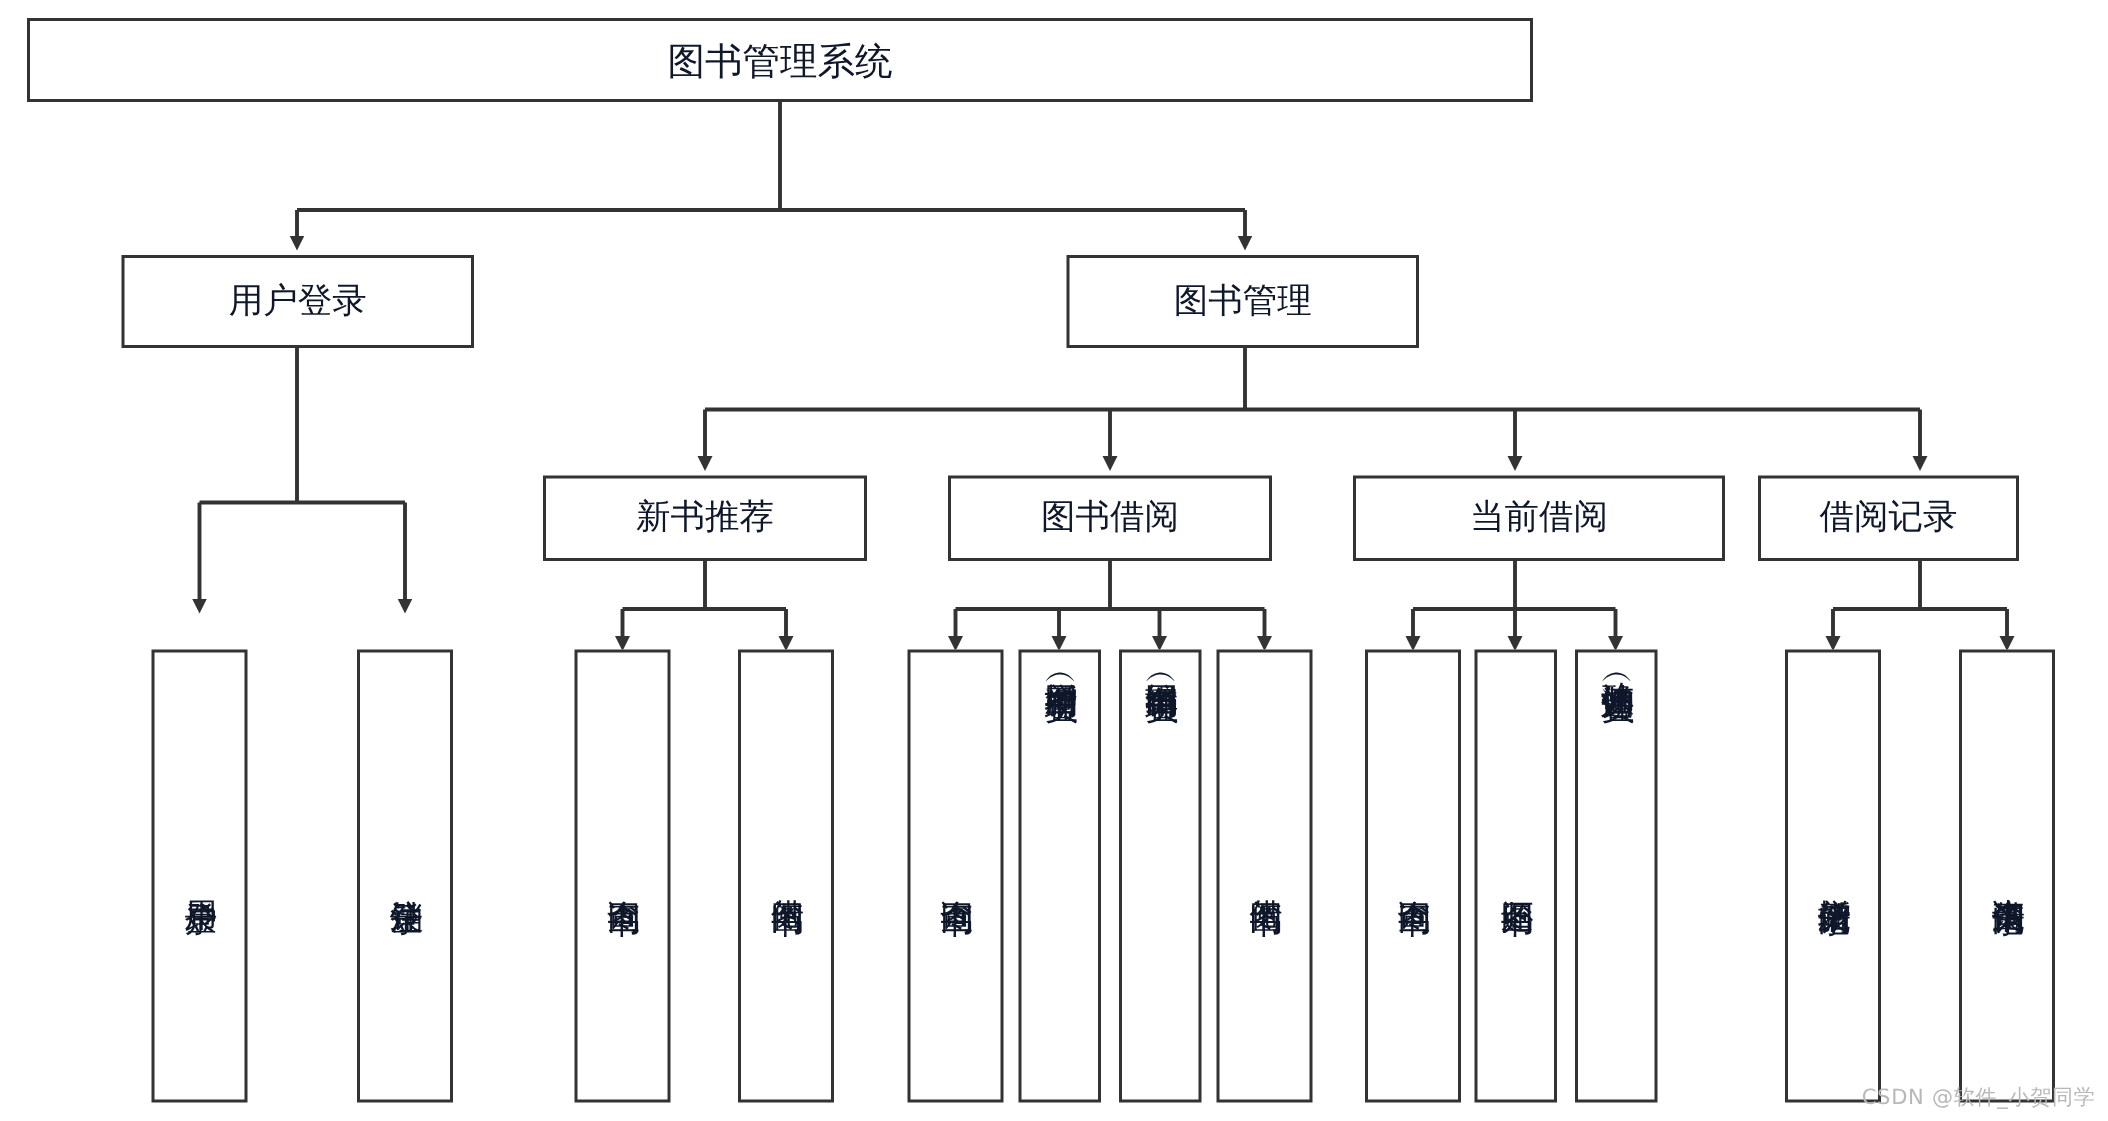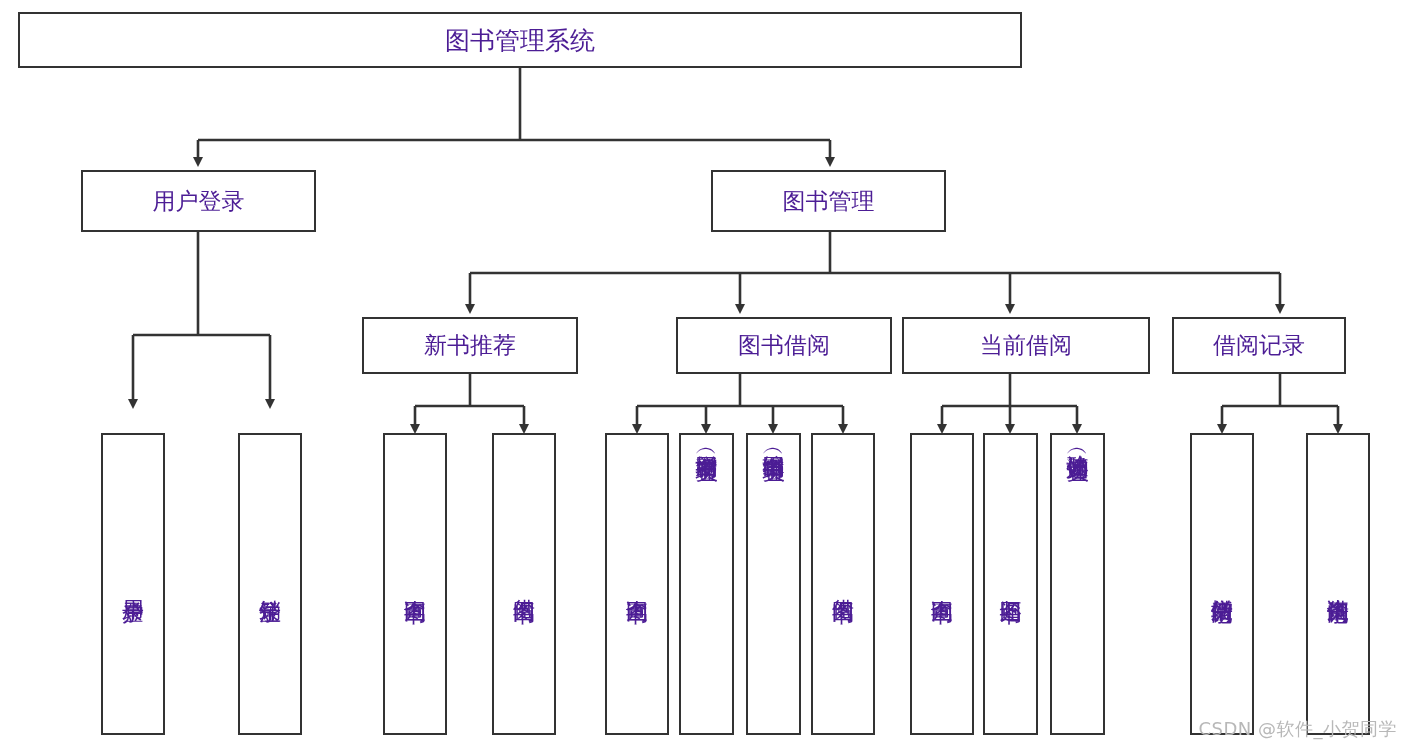--- a/index.html
+++ b/index.html
@@ -27,21 +27,21 @@
     pointer-events: none;
   }
   .node {
     position: absolute;
     box-sizing: border-box;
     background: #ffffff;
     border: 2.5px solid #333333;
     display: flex;
     align-items: center;
     justify-content: center;
-    color: #4c1d95;
+    color: #0f172a;
   }
   .node.root {
     font-size: 25px;
   }
   .node.lvl2 {
     font-size: 23px;
   }
   .node.lvl3 {
     font-size: 23px;
   }
@@ -65,21 +65,21 @@
     line-height: 1;
   }
   .leaf.center-v {
     align-items: center;
     padding-top: 0;
   }
   #watermark {
     position: absolute;
     right: 8px;
     bottom: 6px;
-    font-size: 18px;
+    font-size: 14px;
     color: #b8b8b8;
     white-space: nowrap;
     letter-spacing: 0.5px;
   }
 </style>
 </head>
 <body>
 
 <div id="canvas">
 
@@ -140,21 +140,21 @@
   <div class="node lvl2" style="left:81px; top:170px; width:235px; height:62px;">
     <span class="htext">用户登录</span>
   </div>
   <div class="node lvl2" style="left:711px; top:170px; width:235px; height:62px;">
     <span class="htext">图书管理</span>
   </div>
 
   <div class="node lvl3" style="left:362px; top:317px; width:216px; height:57px;">
     <span class="htext">新书推荐</span>
   </div>
-  <div class="node lvl3" style="left:632px; top:317px; width:216px; height:57px;margin-left:44px;">
+  <div class="node lvl3" style="left:632px; top:317px; width:216px; height:57px;">
     <span class="htext">图书借阅</span>
   </div>
   <div class="node lvl3" style="left:902px; top:317px; width:248px; height:57px;">
     <span class="htext">当前借阅</span>
   </div>
   <div class="node lvl3" style="left:1172px; top:317px; width:174px; height:57px;">
     <span class="htext">借阅记录</span>
   </div>
 
   <div class="node leaf center-v" style="left:101px; top:433px; width:64px; height:302px;">

